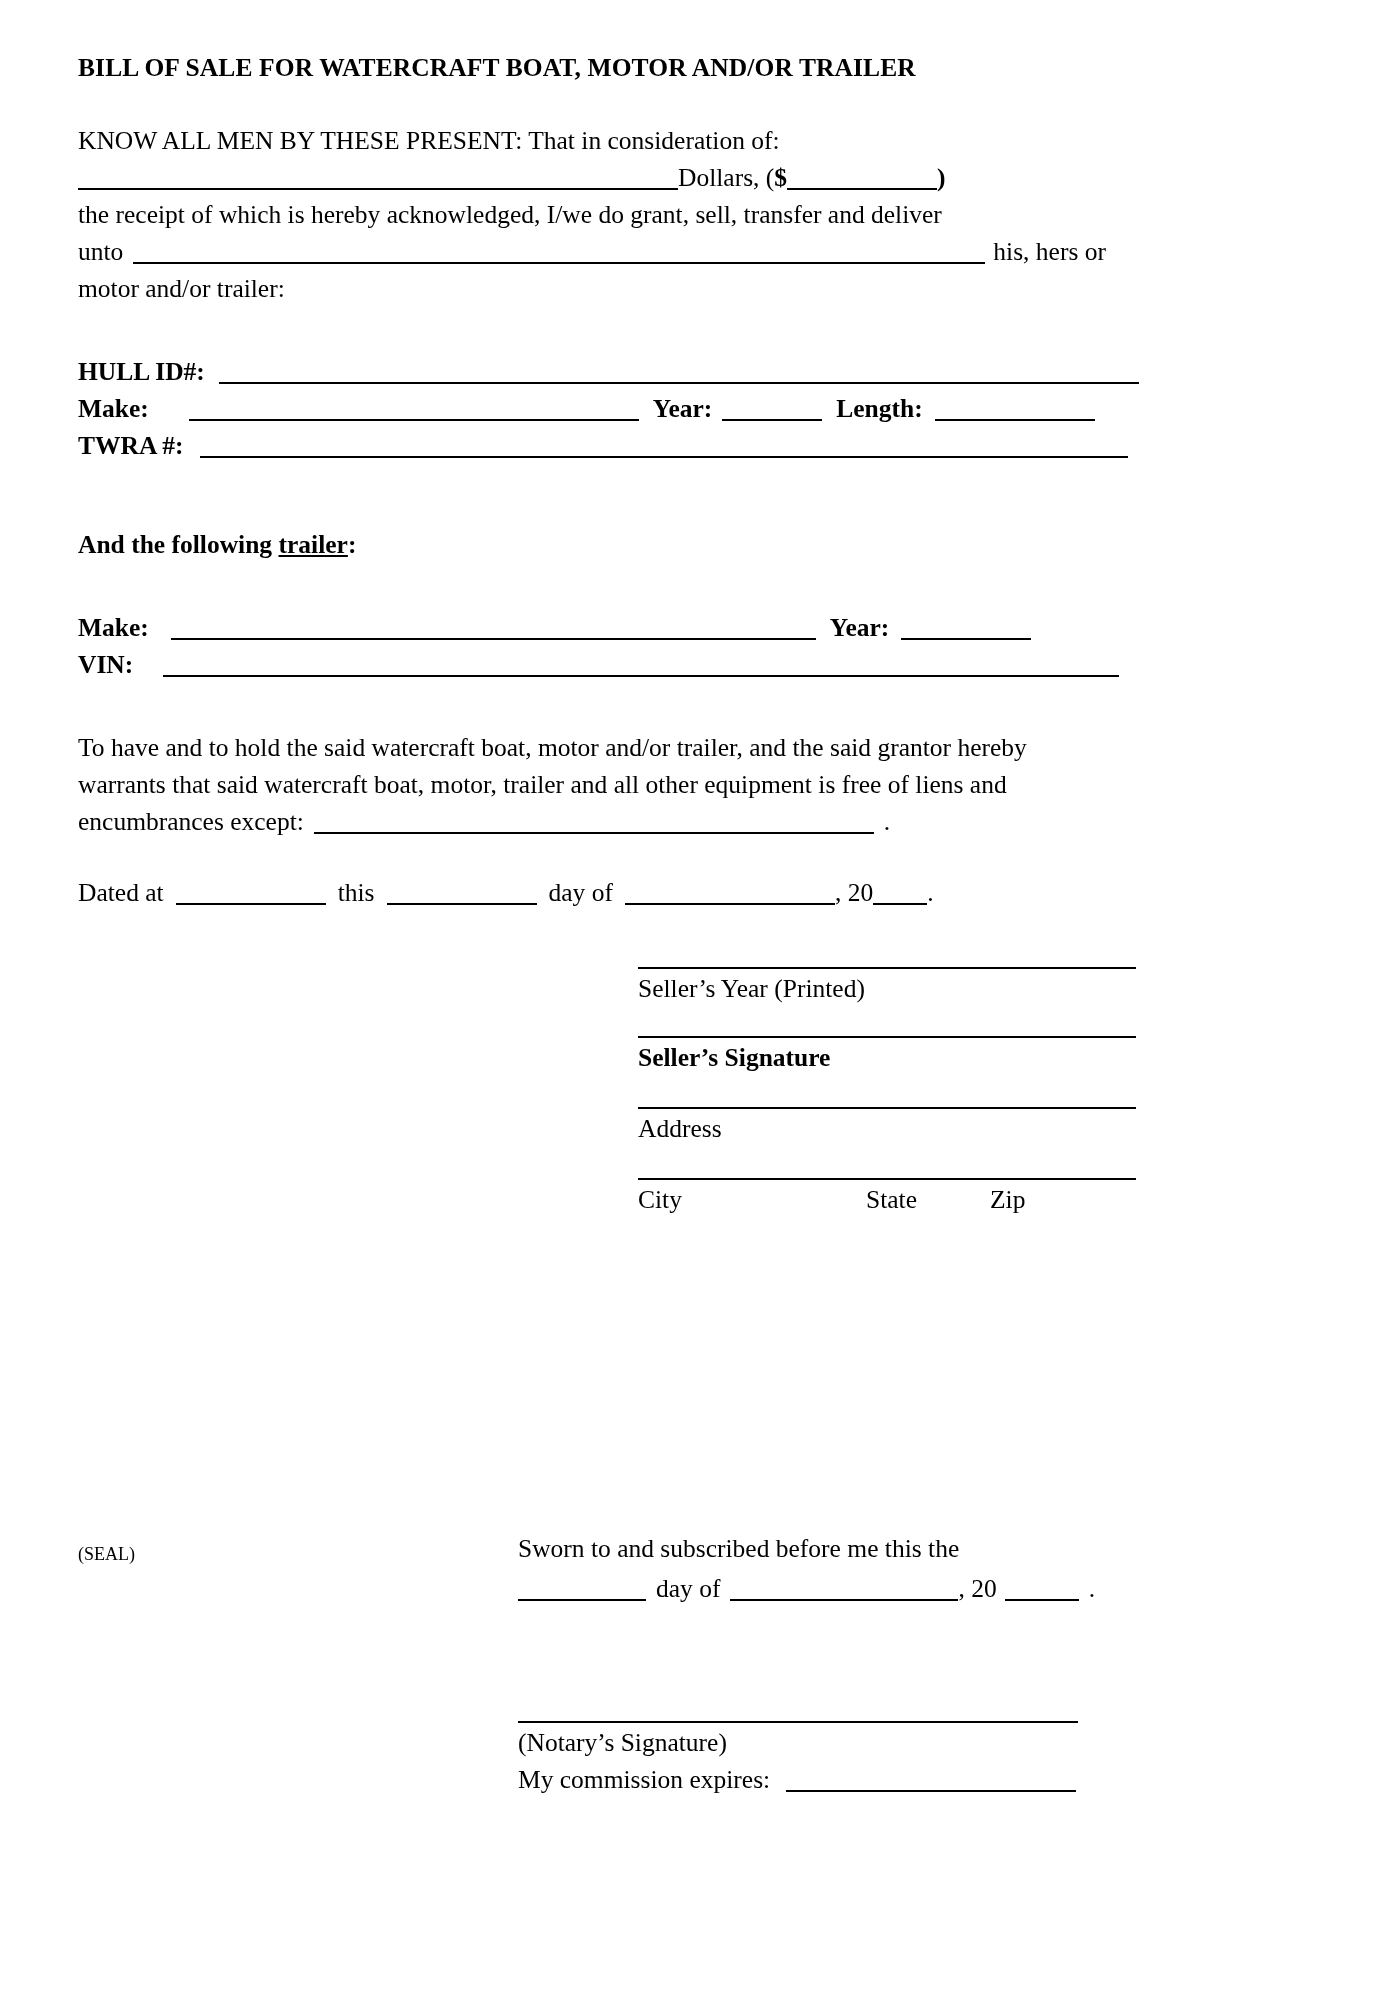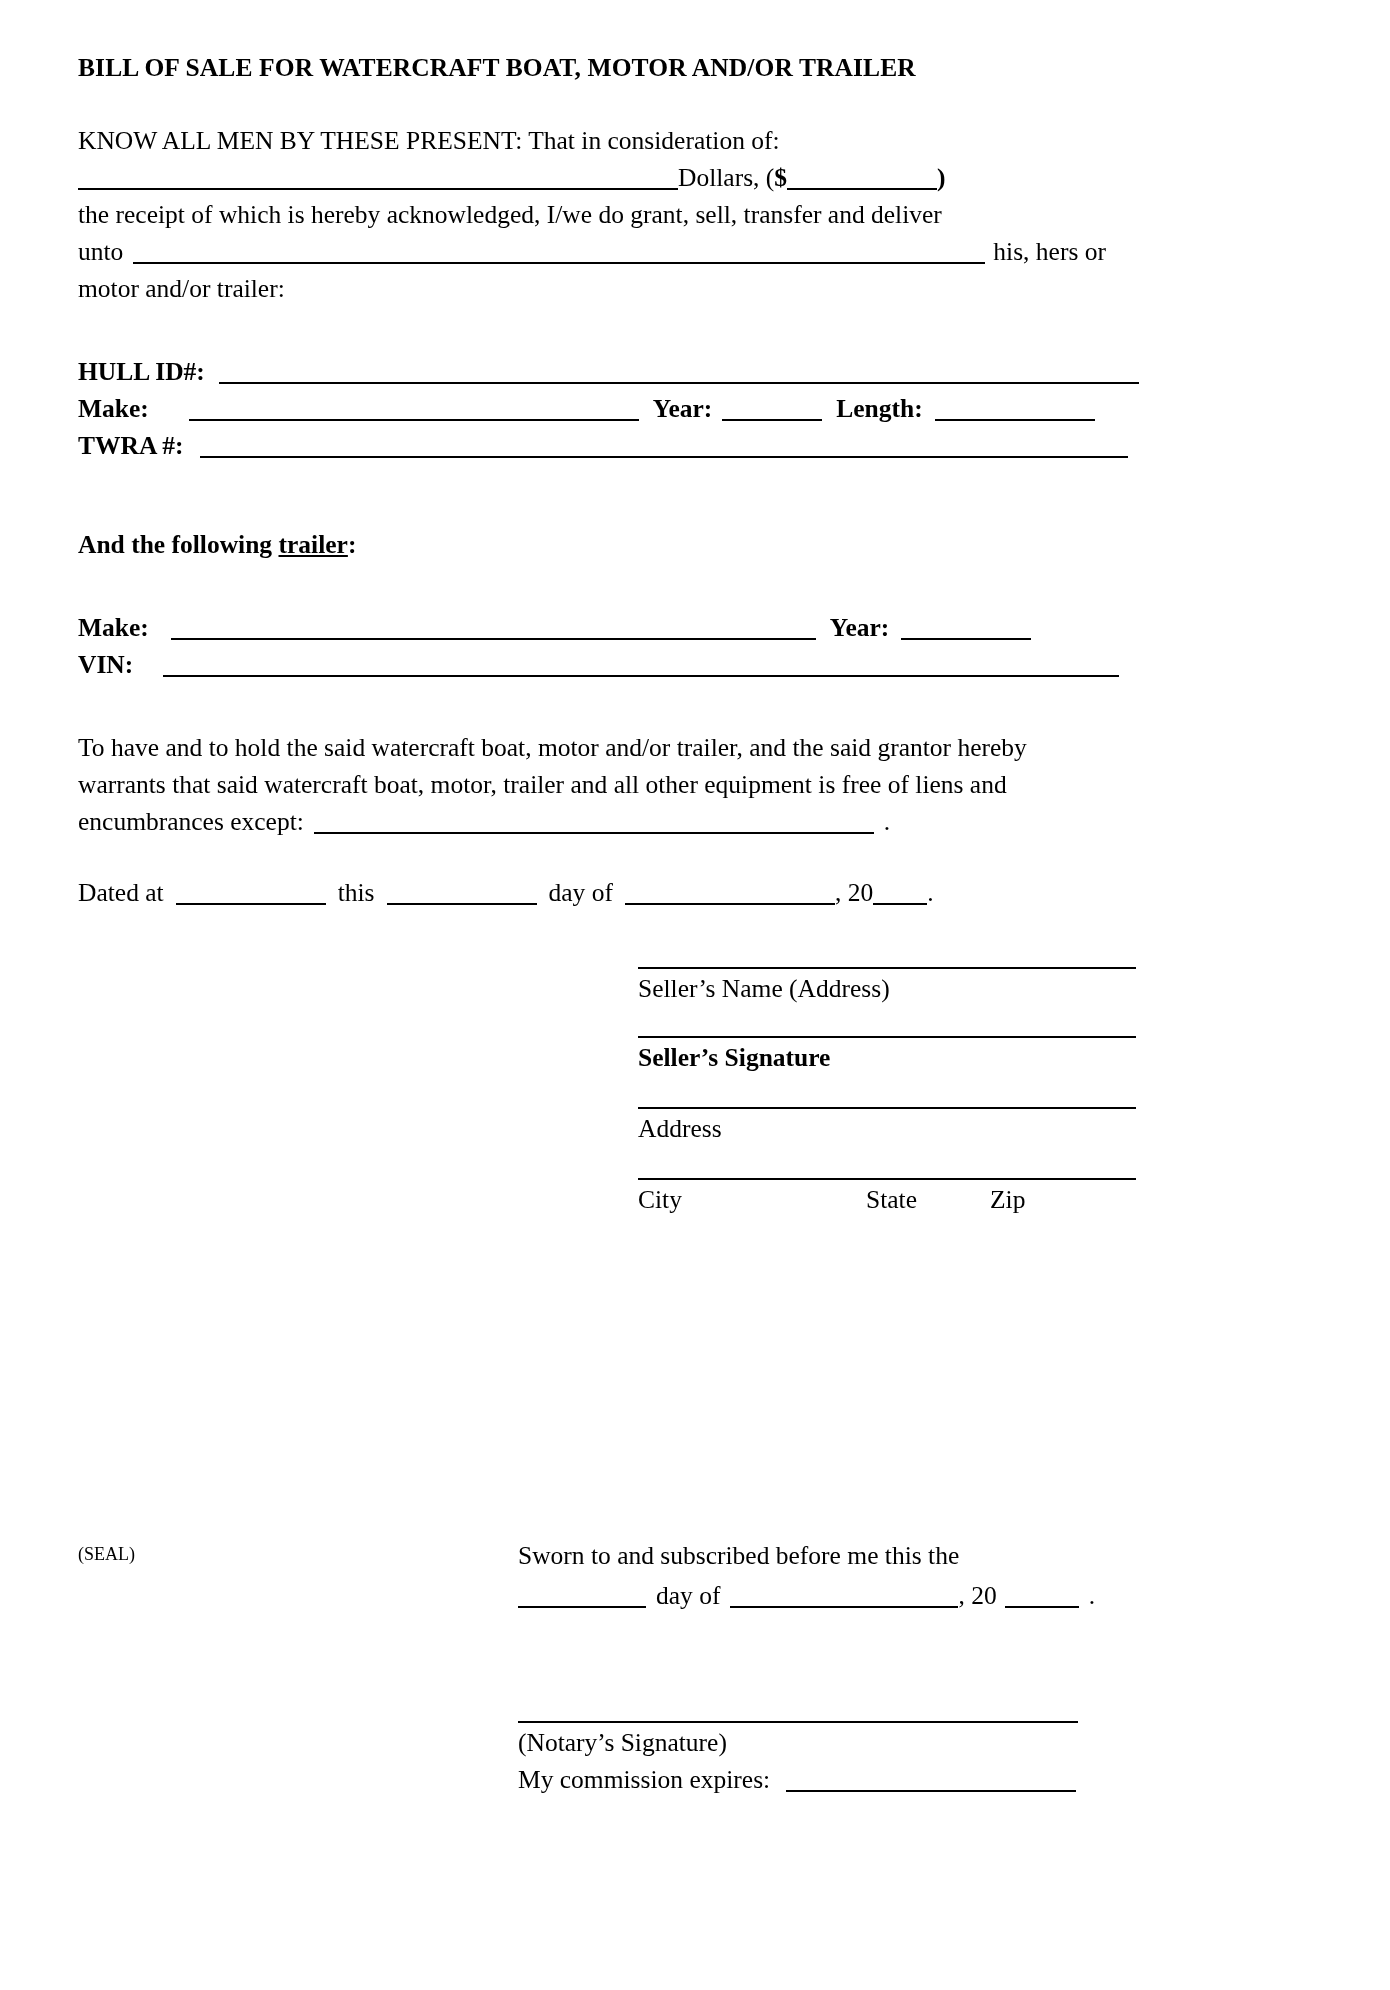--- a/index.html
+++ b/index.html
@@ -194,21 +194,21 @@
 
     <div class="gap-3">
       <div class="dated">
         <span>Dated at</span><span class="rule" style="width:150px;margin-left:12px;margin-right:12px"></span><span>this</span><span class="rule" style="width:150px;margin-left:12px;margin-right:12px"></span><span>day of</span><span class="rule" style="width:210px;margin-left:12px"></span><span>, 20</span><span class="rule" style="width:54px"></span><span>.</span>
       </div>
     </div>
 
     <div class="sig-col" style="margin-top:56px">
       <div class="sig-group">
         <div class="sig-line"></div>
-        <div class="sig-label">Seller’s Name (Address)</div>
+        <div class="sig-label">Seller’s Year (Printed)</div>
       </div>
       <div class="sig-group" style="margin-top:30px">
         <div class="sig-line"></div>
         <div class="sig-label b">Seller’s Signature</div>
       </div>
       <div class="sig-group" style="margin-top:32px">
         <div class="sig-line"></div>
         <div class="sig-label">Address</div>
       </div>
       <div class="sig-group" style="margin-top:32px">
@@ -216,21 +216,21 @@
         <div class="citystatezip">
           <span class="czs-city">City</span>
           <span class="czs-state">State</span>
           <span class="czs-zip">Zip</span>
         </div>
       </div>
     </div>
 
     <div style="position:relative;margin-top:594px;height:120px">
       <div class="seal" style="top:32px">(SEAL)</div>
-      <div class="notary-block" style="top:31px">
+      <div class="notary-block" style="top:24px">
         <div>Sworn to and subscribed before me this the</div>
         <div style="white-space:nowrap">
           <span class="rule" style="width:128px;margin-right:10px"></span><span>day of</span><span class="rule" style="width:228px;margin-left:10px"></span><span>, 20</span><span class="rule" style="width:74px;margin-left:8px;margin-right:10px"></span><span>.</span>
         </div>
       </div>
     </div>
 
     <div style="position:relative;margin-top:96px">
       <div style="position:absolute;left:440px;width:700px">
         <div class="notary-sig-line"></div>

